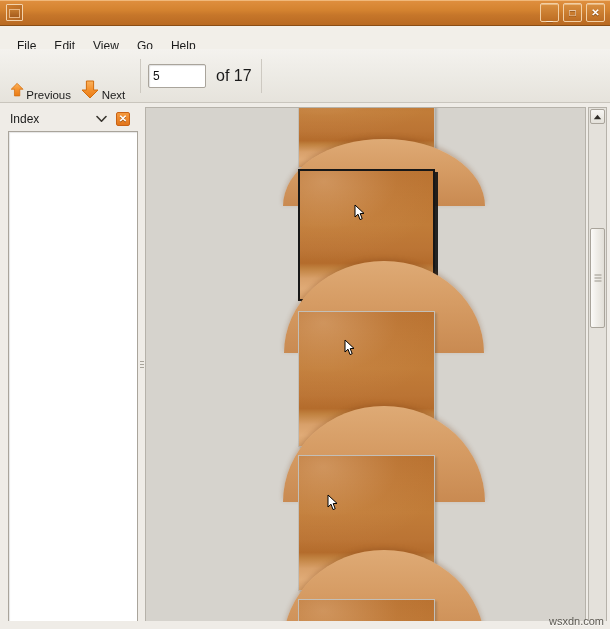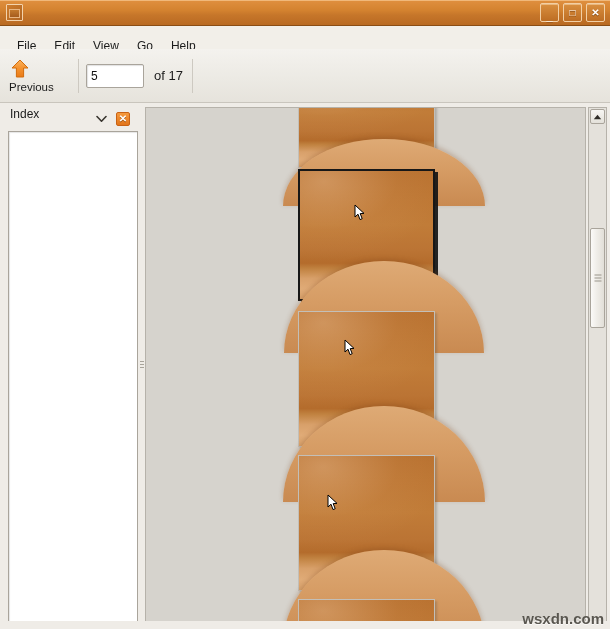--- a/index.html
+++ b/index.html
@@ -124,22 +124,22 @@
     background: linear-gradient(to bottom, #f4f2ee 0%, #eceae4 55%, #e6e3dc 100%);
     border-bottom: 1px solid #c9c5bd;
     box-sizing: border-box;
     display: flex;
     align-items: center;
   }
   .tb-btn {
     width: 62px;
     height: 50px;
     display: flex;
-    flex-direction: column;
-    align-items: flex-start;
+    flex-direction: row;
+    align-items: flex-end;
     justify-content: center;
     gap: 1px;
     cursor: default;
   }
   .tb-btn .lbl {
     font-size: 11.5px;
     color: #1b1b1b;
   }
   .arrow-ico { width: 22px; height: 22px; display:block; }
 
@@ -156,21 +156,21 @@
     border: 1px solid #a9a49b;
     box-shadow: inset 1px 1px 1px rgba(0,0,0,0.12);
     box-sizing: border-box;
     font-size: 12px;
     color: #111;
     padding: 0 4px;
     line-height: 22px;
     border-radius: 2px;
   }
   .of-label {
-    font-size: 13px;
+    font-size: 16px;
     color: #1b1b1b;
     margin: 0 9px 0 10px;
   }
   .zoom-combo {
     width: 118px;
     height: 26px;
     background: linear-gradient(to bottom, #f8f7f4, #e8e5de);
     border: 1px solid #aba69d;
     border-radius: 3px;
     box-sizing: border-box;
@@ -207,20 +207,21 @@
     position: absolute;
     left: 2px; top: 4px;
     width: 136px;
     height: 518px;
     box-sizing: border-box;
   }
   .sidebar-head {
     position: relative;
     height: 24px;
     display: flex;
+    align-items: center;
     padding-left: 8px;
   }
   .sidebar-title {
     font-size: 12px;
     color: #1b1b1b;
   }
   .sb-chev {
     position: absolute;
     right: 30px; top: 5px;
     width: 14px; height: 14px;
@@ -378,25 +379,24 @@
     display: block;
     height: 1px;
     margin-bottom: 2px;
     background: #9a958c;
   }
 
   
   .watermark {
     position: absolute;
     right: 6px; bottom: 2px;
-    font-size: 15px;
+    font-size: 11px;
     color: #5a5750;
     font-family: "Liberation Sans", sans-serif;
     text-shadow: 0 1px 0 rgba(255,255,255,0.7);
-    font-weight: bold;
   }
   .statusbar {
     position: absolute;
     left: 0; bottom: 0;
     width: 610px; height: 8px;
     background: #efece7;
   }
 </style>
 </head>
 <body>
@@ -446,20 +446,33 @@
             <stop offset="0" stop-color="#fbb25c"></stop>
             <stop offset="0.5" stop-color="#f4922f"></stop>
             <stop offset="1" stop-color="#e97b16"></stop>
           </linearGradient>
         </defs>
         <path d="M11 2 L19 10 L14.6 10 L14.6 19 L7.4 19 L7.4 10 L3 10 Z" fill="url(#gUp)" stroke="#d26c0c" stroke-width="1" stroke-linejoin="round"></path>
       </svg>
       <div class="lbl">Previous</div>
     </div>
 
+    <div class="tb-btn">
+      <svg class="arrow-ico" viewBox="0 0 22 22">
+        <defs>
+          <linearGradient id="gDn" x1="0" y1="0" x2="0" y2="1">
+            <stop offset="0" stop-color="#fbb25c"></stop>
+            <stop offset="0.5" stop-color="#f4922f"></stop>
+            <stop offset="1" stop-color="#e97b16"></stop>
+          </linearGradient>
+        </defs>
+        <path d="M11 19 L19 11 L14.6 11 L14.6 2 L7.4 2 L7.4 11 L3 11 Z" fill="url(#gDn)" stroke="#d26c0c" stroke-width="1" stroke-linejoin="round"></path>
+      </svg>
+      <div class="lbl">Next</div>
+    </div>
 
     <div class="tb-sep"></div>
 
     <div class="page-field">5</div>
 
     <div class="of-label">of 17</div>
 
     <div class="tb-sep" style="margin-left:0;"></div>
 
   </div>

